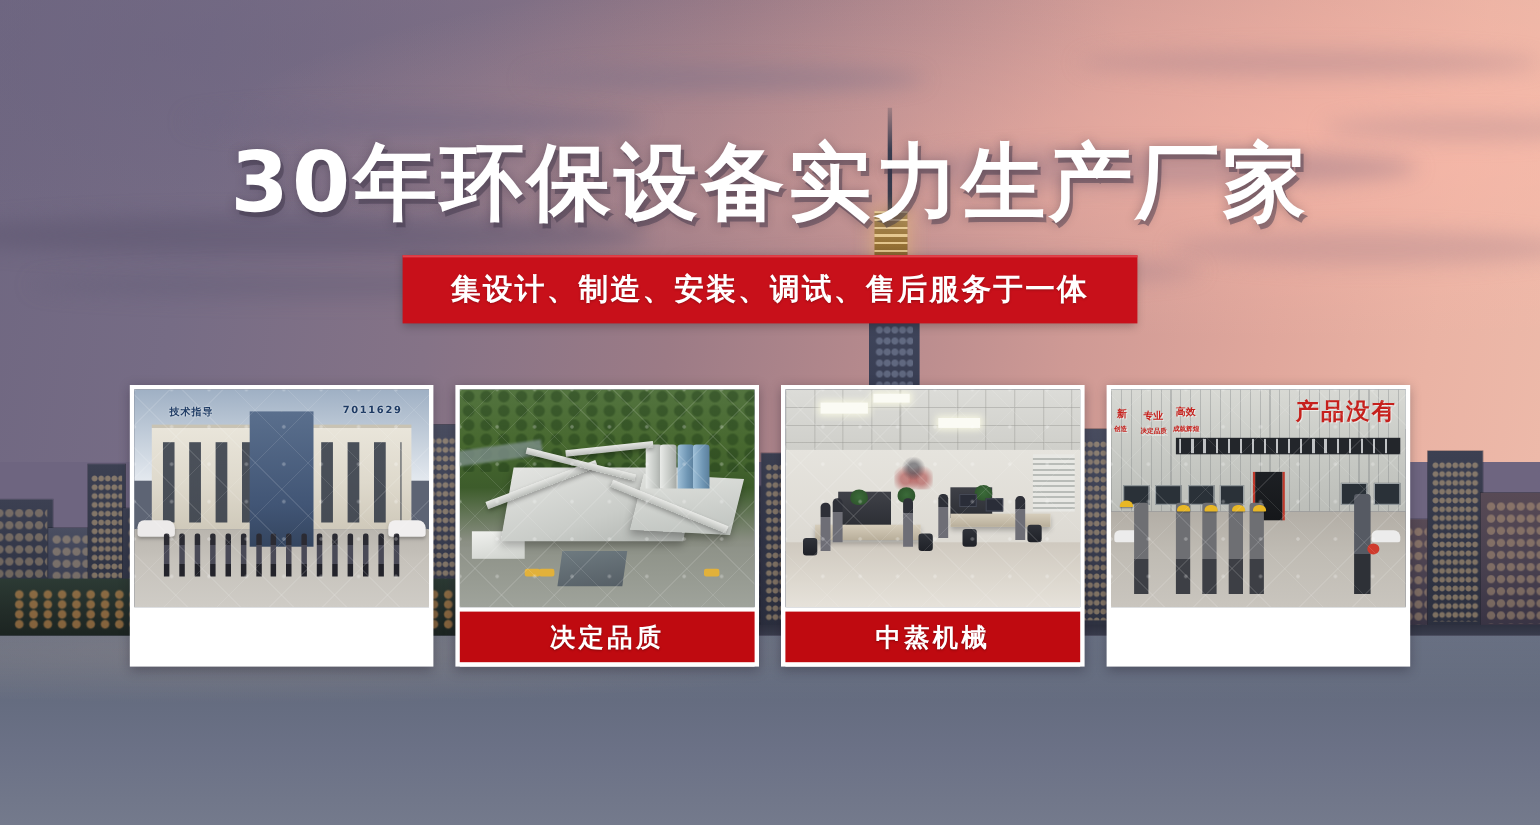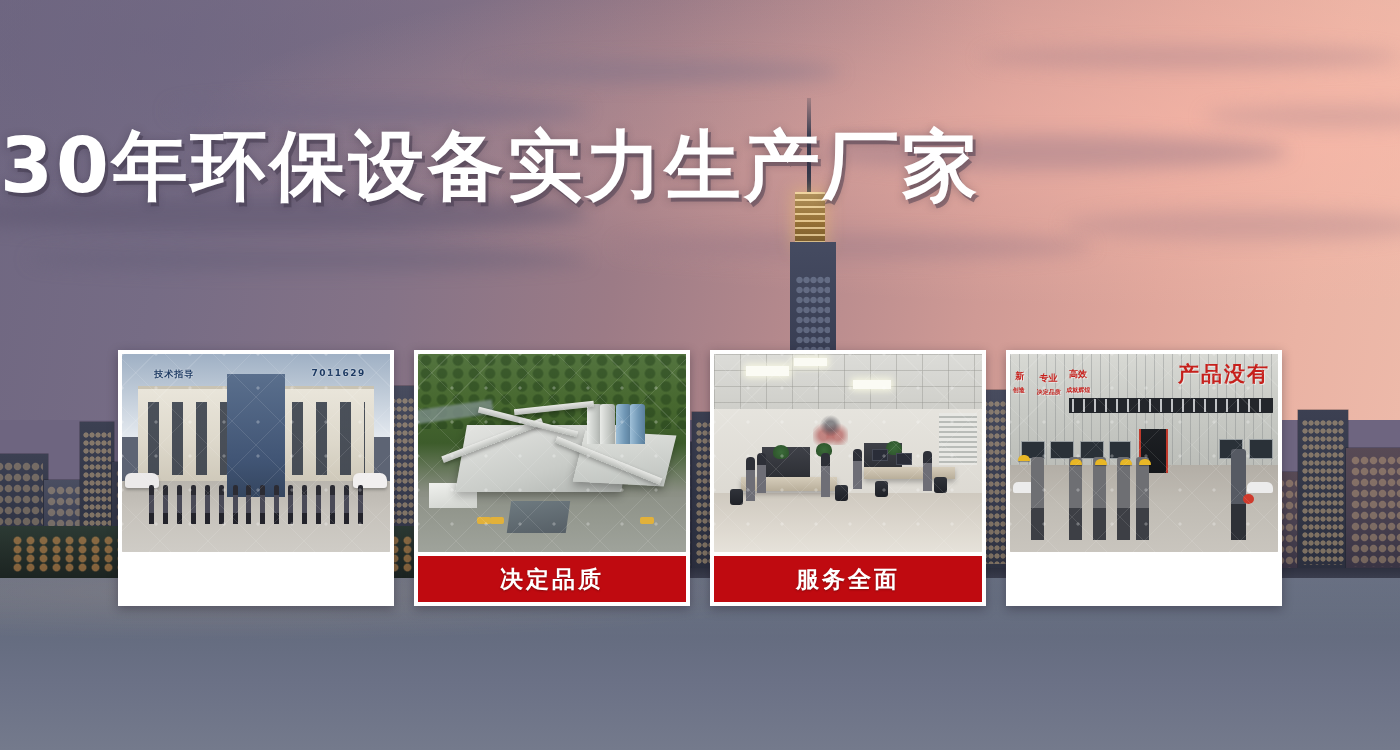--- a/index.html
+++ b/index.html
@@ -118,21 +118,21 @@
   }
   .treeline::after{
     content:""; position:absolute; inset:20% 2% 10% 2%;
     background-image:radial-gradient(circle, rgba(255,170,90,.9) 40%, rgba(255,170,90,0) 58%);
     background-size:13px 9px; opacity:.5;
   }
 
   
   .headline{
     position:absolute; left:0; right:0; top:128px;
-    text-align:left;
+    text-align:center;
     font-size:76px; line-height:1; font-weight:bold;
     letter-spacing:3px;
     color:#ffffff;
     text-shadow:3px 4px 0 rgba(60,50,70,.45), 0 2px 10px rgba(40,34,52,.35);
     white-space:nowrap;
   }
 
   
   .subbanner{
     position:absolute; top:232px; left:50%; transform:translateX(-50%);
@@ -383,20 +383,23 @@
     <div class="bldg warm" style="left:1346px; width:60px; height:124px;"></div>
     <div class="shore"></div>
   </div>
 
   <div class="treeline"></div>
   <div class="water"></div>
   <div class="water-glint"></div>
 
   <div class="headline">30年环保设备实力生产厂家</div>
 
+  <div class="subbanner">
+    <div class="subbanner-text">集设计、制造、安装、调试、售后服务于一体</div>
+  </div>
 
   <div class="cards">
 
     <div class="card">
       <div class="card-photo">
         <div class="p1-sky"></div>
         <div class="p1-ground"></div>
         <div class="p1-bldg"></div>
         <div class="p1-roof"></div>
         <div class="p1-center"></div>
@@ -481,21 +484,21 @@
         <div class="p3-person" style="left:52%; top:48%; height:20%;"></div>
         <div class="p3-person" style="left:78%; top:49%; height:20%;"></div>
         <div class="p3-chair" style="left:6%;  top:68%;"></div>
         <div class="p3-chair" style="left:45%; top:66%;"></div>
         <div class="p3-chair" style="left:60%; top:64%;"></div>
         <div class="p3-chair" style="left:82%; top:62%;"></div>
         <div class="wm"></div>
         <div class="wm-dot"></div>
       </div>
       <div class="card-label-wrap">
-        <div class="card-label">服务全面</div>
+        <div class="card-label">中蒸机械</div>
       </div>
     </div>
 
     <div class="card">
       <div class="card-photo">
         <div class="p4-sky"></div>
         <div class="p4-wall"></div>
         <div class="p4-bigsign">产品没有</div>
         <div class="p4-sm s1">新</div>
         <div class="p4-sm s2">专业</div>

